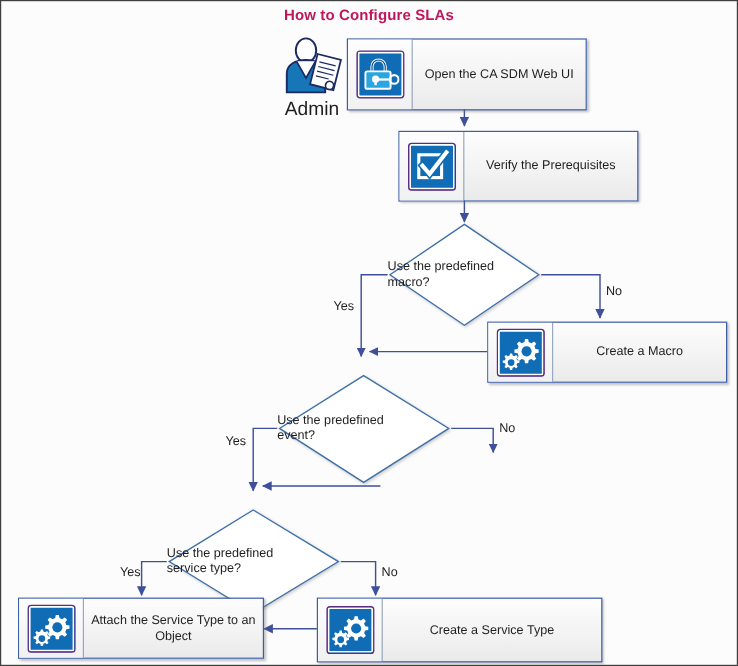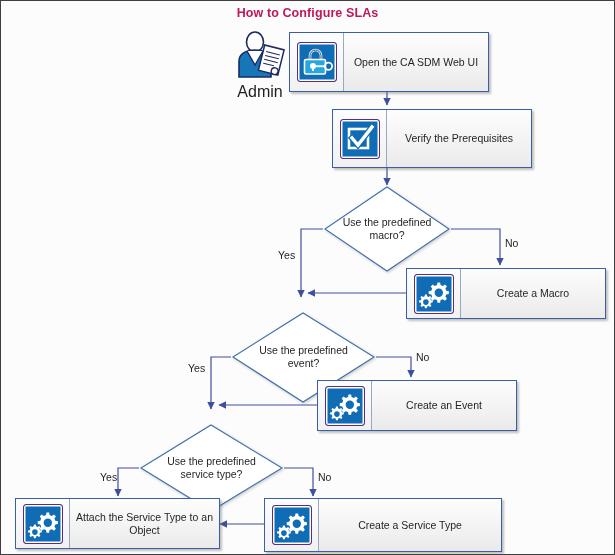--- a/index.html
+++ b/index.html
@@ -76,21 +76,21 @@
   .tile svg { display: block; }
   
   .diamond {
     position: absolute;
   }
   .diamond svg { display: block; overflow: visible; }
   .dlabel {
     position: absolute;
     left: 0;
     width: 100%;
-    text-align: center;
+    text-align: left;
     font-size: 10.5px;
     line-height: 13px;
     color: #1f1f1f;
     pointer-events: none;
   }
   
   .conn {
     position: absolute;
     left: 0;
     top: 0;
@@ -241,37 +241,20 @@
   <div class="diamond" style="left:230px; top:310px; width:145px; height:93px;">
     <svg width="145" height="93" viewBox="0 0 145 93">
       <polygon points="72,2 143,46 72,91 2,46" fill="#ffffff" stroke="#3f6fa8" stroke-width="1.1" style="filter:drop-shadow(1.5px 1.5px 1.5px rgba(120,120,120,.4))"></polygon>
     </svg>
     <div class="dlabel" style="top:33px;">Use the predefined</div>
     <div class="dlabel" style="top:46px;">event?</div>
   </div>
   <div class="edgelabel" style="left:187px; top:361px;">Yes</div>
   <div class="edgelabel" style="left:415px; top:350px;">No</div>
 
-  <div class="pbox" style="left:316px; top:379px; width:200px; height:51px;">
-    <div class="iconcell">
-      <div class="tile">
-        <svg width="32" height="30" viewBox="0 0 32 30">
-          <g fill="#ffffff">
-            <path d="M19.5,3.5 l2.6,0 l0.5,2.6 l2.2,0.9 l2.2,-1.5 l1.9,1.9 l-1.5,2.2 l0.9,2.2 l2.6,0.5 l0,2.6 l-2.6,0.5 l-0.9,2.2 l1.5,2.2 l-1.9,1.9 l-2.2,-1.5 l-2.2,0.9 l-0.5,2.6 l-2.6,0 l-0.5,-2.6 l-2.2,-0.9 l-2.2,1.5 l-1.9,-1.9 l1.5,-2.2 l-0.9,-2.2 l-2.6,-0.5 l0,-2.6 l2.6,-0.5 l0.9,-2.2 l-1.5,-2.2 l1.9,-1.9 l2.2,1.5 l2.2,-0.9 z"></path>
-          </g>
-          <circle cx="20.8" cy="13.8" r="4.2" fill="#0f6cb5"></circle>
-          <g fill="#ffffff">
-            <path d="M7,15.5 l1.8,0 l0.35,1.8 l1.5,0.62 l1.5,-1.03 l1.28,1.28 l-1.03,1.5 l0.62,1.5 l1.8,0.35 l0,1.8 l-1.8,0.35 l-0.62,1.5 l1.03,1.5 l-1.28,1.28 l-1.5,-1.03 l-1.5,0.62 l-0.35,1.8 l-1.8,0 l-0.35,-1.8 l-1.5,-0.62 l-1.5,1.03 l-1.28,-1.28 l1.03,-1.5 l-0.62,-1.5 l-1.8,-0.35 l0,-1.8 l1.8,-0.35 l0.62,-1.5 l-1.03,-1.5 l1.28,-1.28 l1.5,1.03 l1.5,-0.62 z"></path>
-          </g>
-          <circle cx="7.9" cy="23.1" r="2.8" fill="#0f6cb5"></circle>
-        </svg>
-      </div>
-    </div>
-    <div class="labelcell">Create an Event</div>
-  </div>
 
   <div class="diamond" style="left:138px; top:422px; width:145px; height:90px;">
     <svg width="145" height="90" viewBox="0 0 145 90">
       <polygon points="72,2 143,45 72,88 2,45" fill="#ffffff" stroke="#3f6fa8" stroke-width="1.1" style="filter:drop-shadow(1.5px 1.5px 1.5px rgba(120,120,120,.4))"></polygon>
     </svg>
     <div class="dlabel" style="top:32px;">Use the predefined</div>
     <div class="dlabel" style="top:45px;">service type?</div>
   </div>
   <div class="edgelabel" style="left:99px; top:470px;">Yes</div>
   <div class="edgelabel" style="left:317px; top:470px;">No</div>

